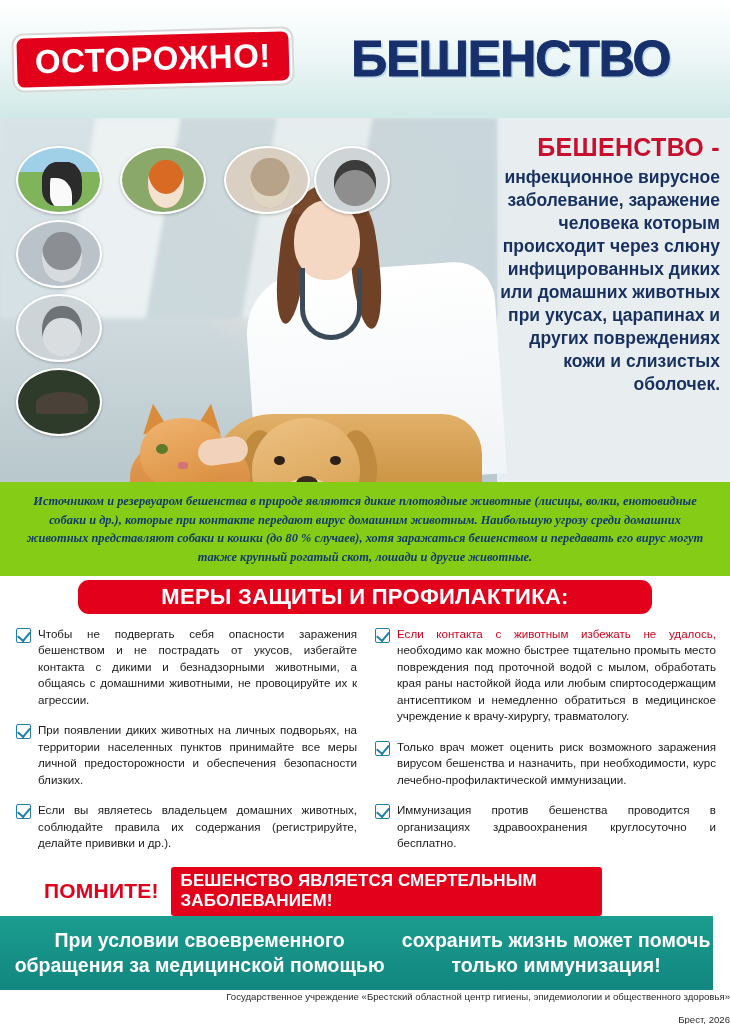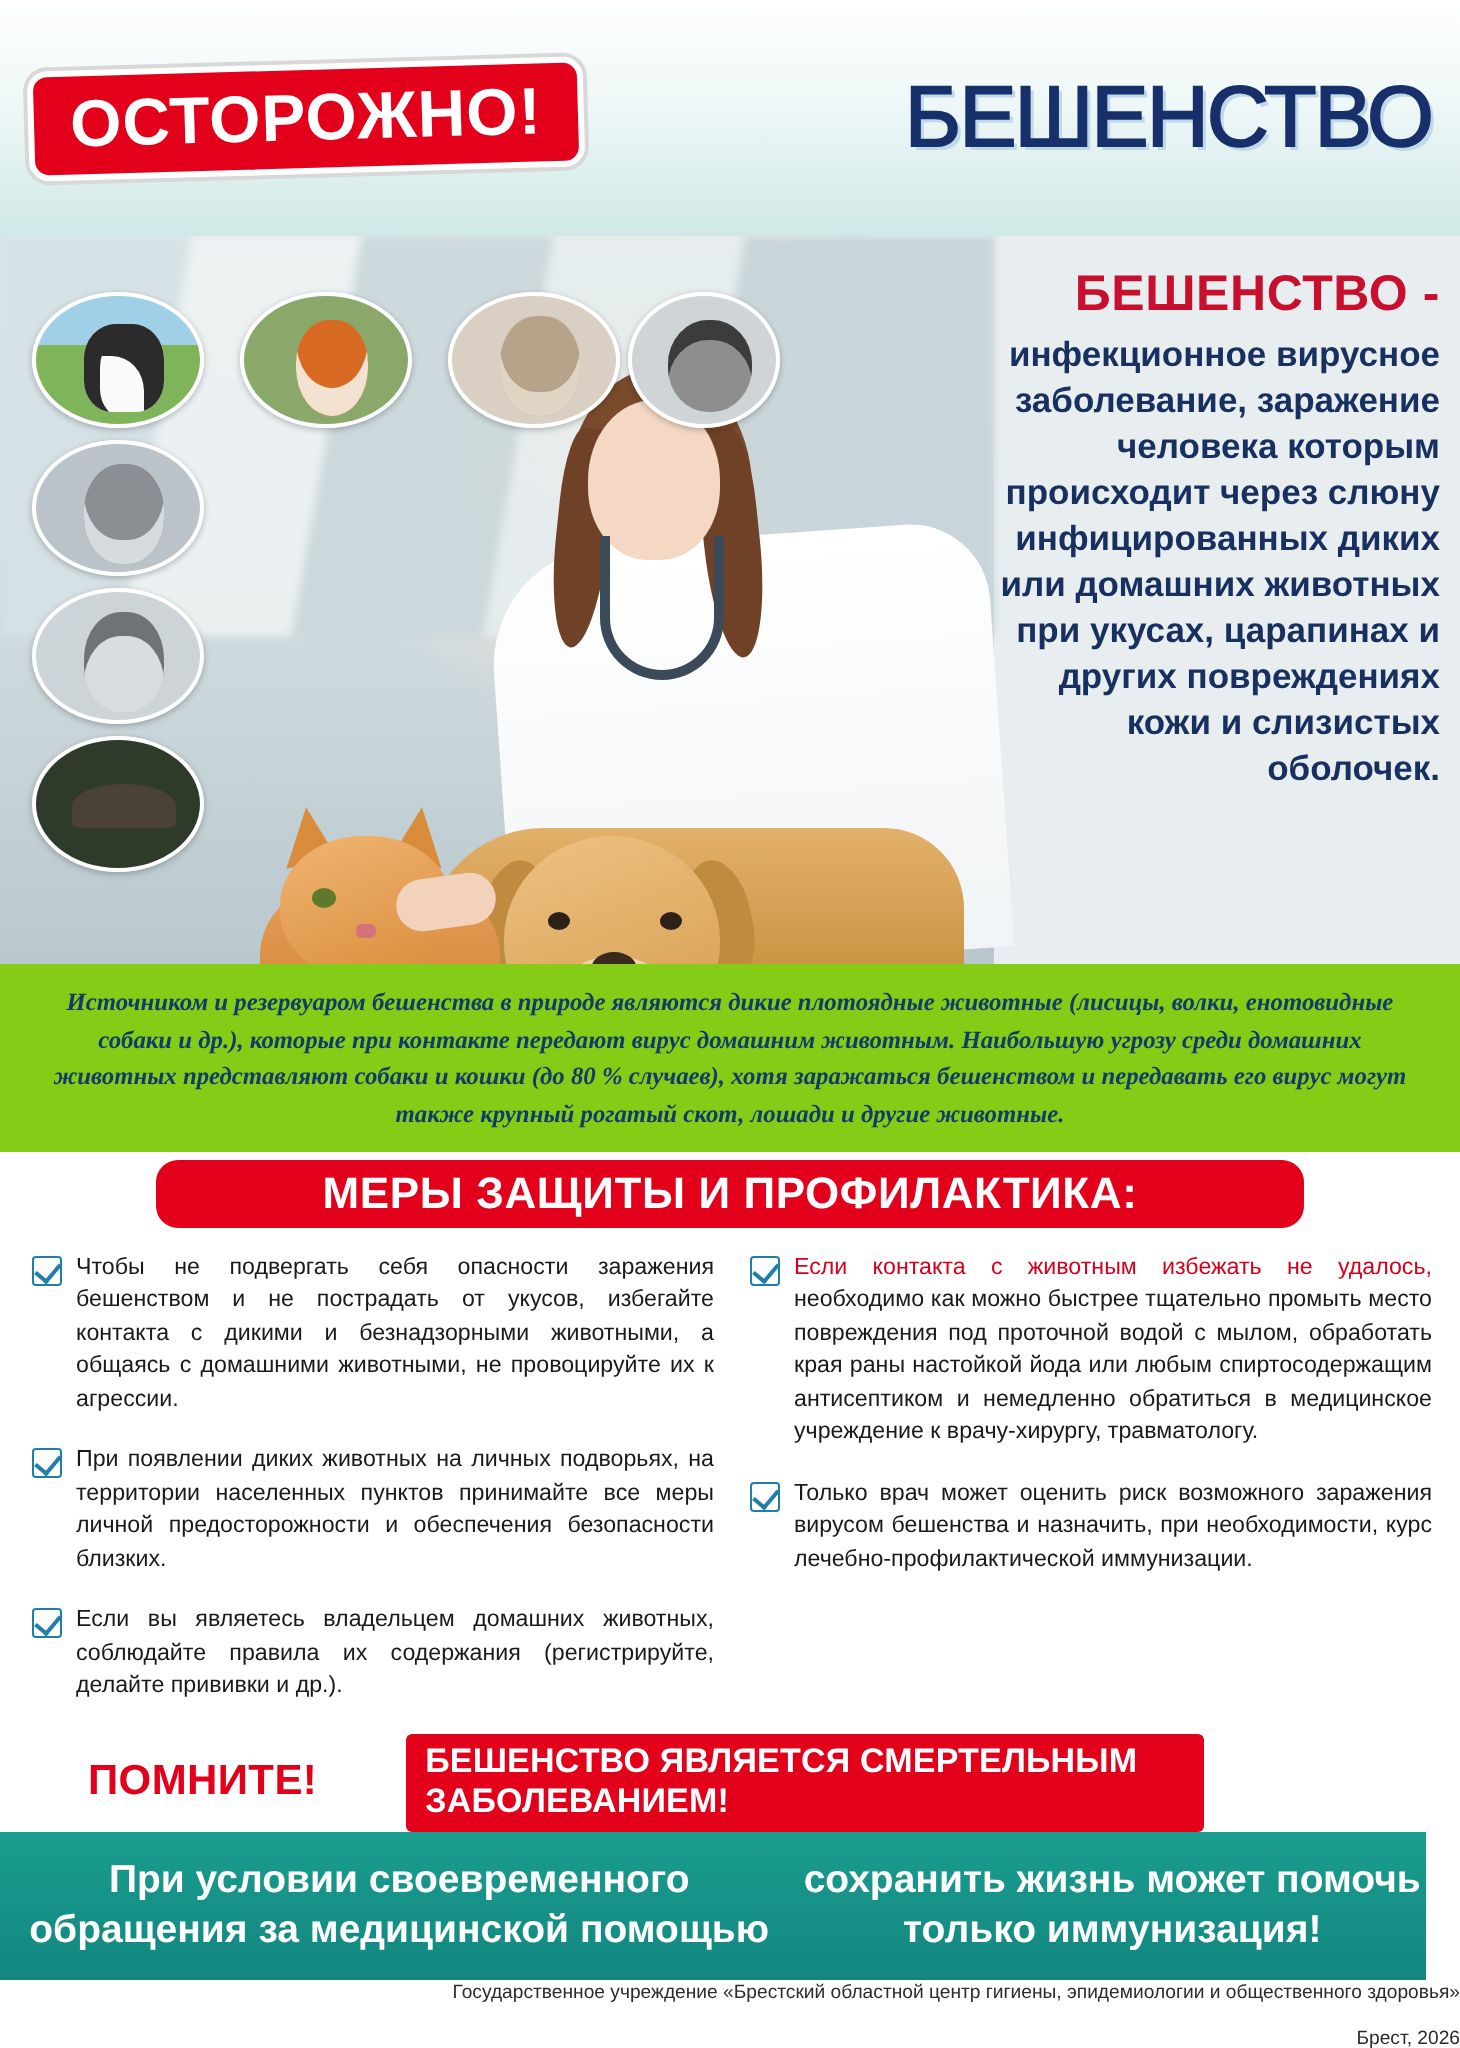--- a/index.html
+++ b/index.html
@@ -49,25 +49,25 @@
     color: #ffffff;
     font-weight: bold;
     font-size: 33px;
     letter-spacing: 0.5px;
     line-height: 1;
     font-family: "Liberation Sans", sans-serif;
   }
   .beshenstvo-title {
     flex: 1 1 auto;
     color: #17306b;
-    font-weight: normal;
-    font-size: 43px;
+    font-weight: bold;
+    font-size: 50px;
     line-height: 1;
     letter-spacing: -1px;
-    text-align: right;
+    text-align: center;
     -webkit-text-stroke: 1px #17306b;
     text-shadow: 2px 2px 0 #bfd9e8;
   }
 
   
   .photo-band {
     position: absolute;
     left: 0; top: 118px;
     width: 730px; height: 364px;
     background: #e8eef0;
@@ -356,21 +356,20 @@
     padding-left: 44px;
     gap: 12px;
   }
   .remember-label {
     color: #e2001a; font-weight: bold; font-size: 21px; letter-spacing: .2px;
   }
   .remember-box {
     background: #e2001a;
     border-radius: 3px;
     padding: 4px 10px 5px 10px;
-    margin-left: 32px;
   }
   .remember-box span {
     color: #ffffff; font-weight: bold; font-size: 17px; letter-spacing: .1px;
   }
 
   
   .footer-band {
     position: absolute;
     left: 0; top: 916px;
     width: 713px; height: 74px;
@@ -482,20 +481,24 @@
 
       <div class="col">
         <div class="bullet">
           <span class="check"></span>
           <p><span class="hl-red">Если контакта с животным избежать не удалось,</span><span> необходимо как можно быстрее тщательно промыть место повреждения под проточной водой с мылом, обработать края раны настойкой йода или любым спиртосодержащим антисептиком и немедленно обратиться в медицинское учреждение к врачу-хирургу, травматологу.</span></p>
         </div>
         <div class="bullet">
           <span class="check"></span>
           <p>Только врач может оценить риск возможного заражения вирусом бешенства и назначить, при необходимости, курс лечебно-профилактической иммунизации.</p>
         </div>
+        <div class="bullet">
+          <span class="check"></span>
+          <p>Иммунизация против бешенства проводится в организациях здравоохранения круглосуточно и бесплатно.</p>
+        </div>
       </div>
     </div>
   </div>
 
   <div class="remember">
     <div class="remember-label">ПОМНИТЕ!</div>
     <div class="remember-box">
       <span>БЕШЕНСТВО ЯВЛЯЕТСЯ СМЕРТЕЛЬНЫМ ЗАБОЛЕВАНИЕМ!</span>
     </div>
   </div>

